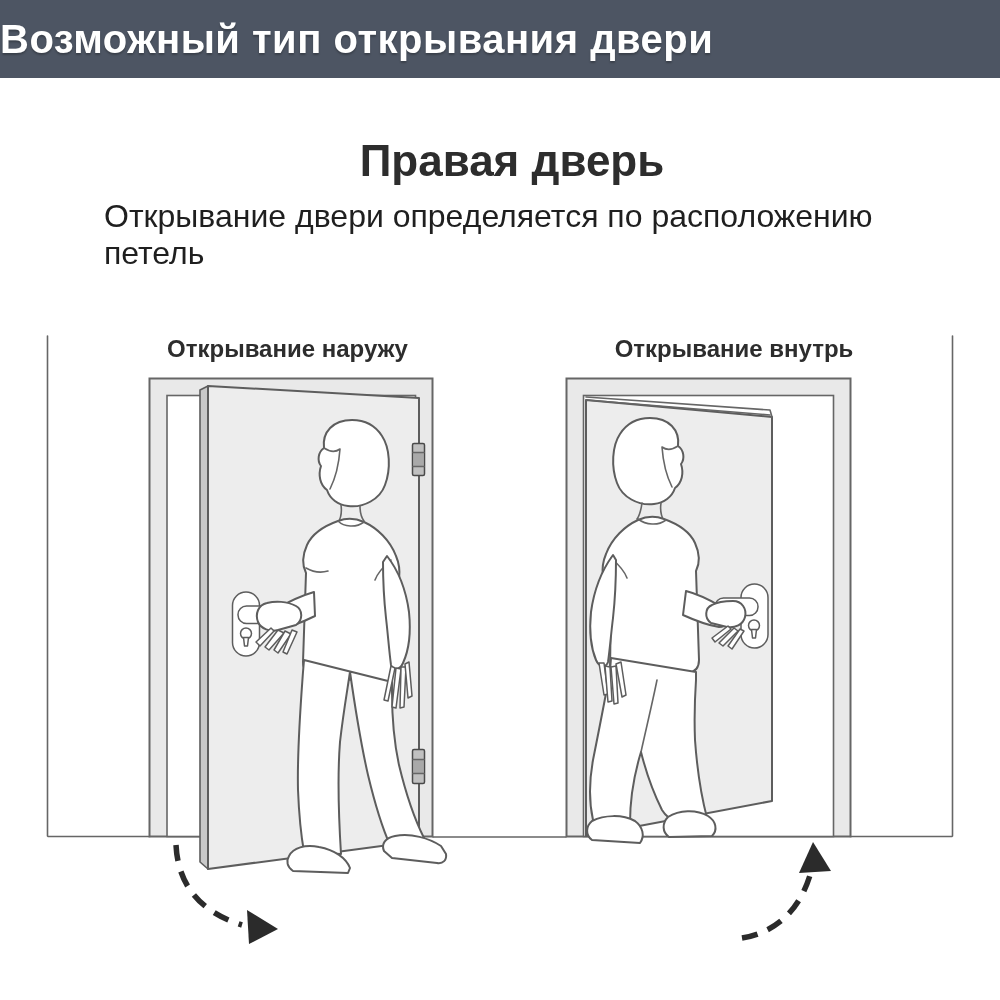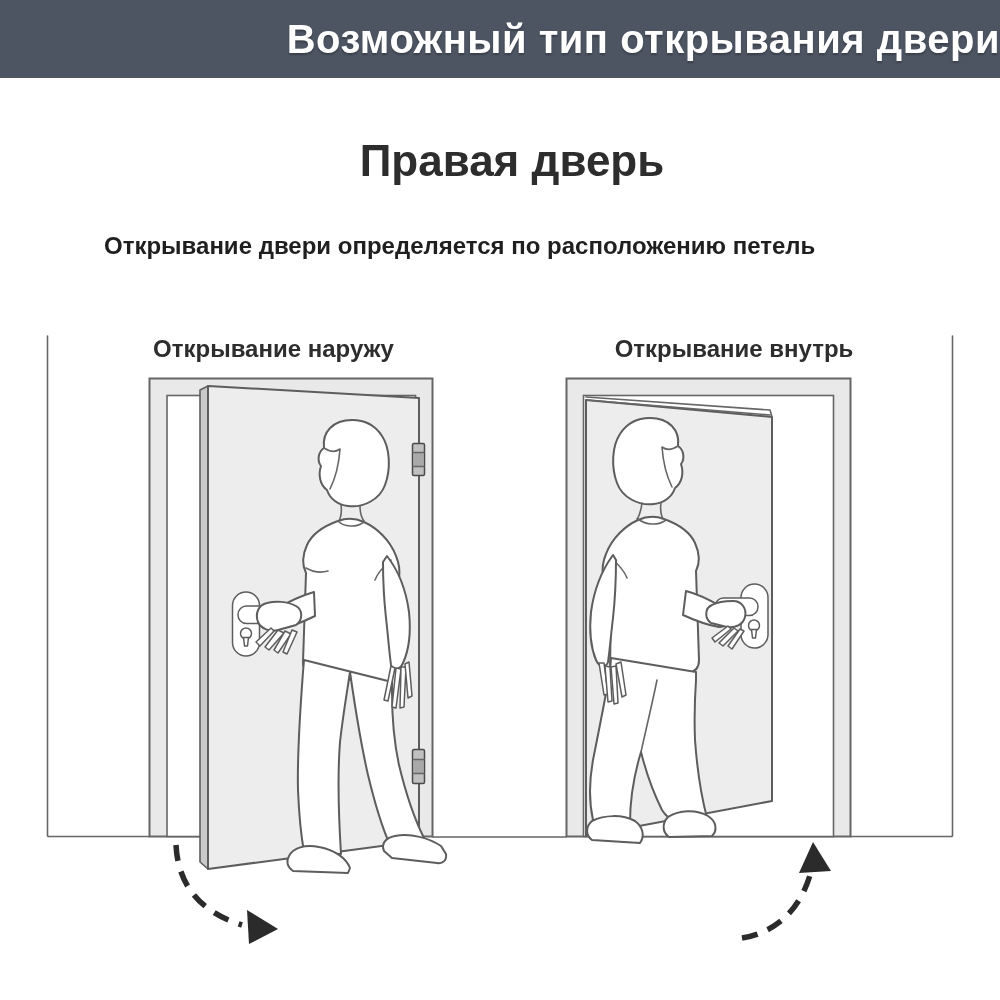--- a/index.html
+++ b/index.html
@@ -3,41 +3,41 @@
 <meta charset="utf-8">
 <style>
   html,body{margin:0;padding:0;background:#fff;}
   body{
     width:1000px;height:1000px;position:relative;overflow:hidden;
     font-family:"Liberation Sans","DejaVu Sans",sans-serif;
   }
   .banner{
     position:absolute;left:0;top:0;width:1000px;height:78px;
     background:var(--banner-bg,#4d5563);
-    display:flex;align-items:center;justify-content:flex-end;
+    display:flex;align-items:center;justify-content:flex-start;
   }
   .banner h1{
     margin:0;color:var(--banner-text,#fff);
     font-size:40px;font-weight:700;letter-spacing:.5px;
     text-shadow:0 2px 2px rgba(0,0,0,.25);
   }
   .page-title{
     position:absolute;left:0;top:124px;width:1000px;
     text-align:center;margin:12px;
     font-size:44px;font-weight:700;color:var(--heading-text,#2d2d2d);
   }
   .desc{
-    position:absolute;left:104px;top:227px;width:840px;
-    font-size:24px;line-height:37px;color:var(--body-text,#1f1f1f);font-weight:bold;
+    position:absolute;left:104px;top:198px;width:840px;
+    font-size:32px;line-height:37px;color:var(--body-text,#1f1f1f);
   }
   .diagram-label{
     position:absolute;top:335px;text-align:center;
     font-size:24px;font-weight:700;color:var(--heading-text,#2d2d2d);
   }
-  .diagram-label.left{left:132px;width:283px;}
+  .diagram-label.left{left:146px;width:283px;}
   .diagram-label.right{left:592px;width:284px;text-align:center;}
   svg.scene{position:absolute;left:0;top:330px;}
 
   
   .ln{fill:none;stroke:var(--line,#666);stroke-width:2;stroke-linecap:round;stroke-linejoin:round;}
   .thin{stroke-width:1.6;}
   .frame{fill:var(--frame-fill,#e9e9e9);stroke:var(--line,#666);stroke-width:2;}
   .opening{fill:#fff;stroke:var(--line,#666);stroke-width:1.6;}
   .leaf{fill:var(--door-fill,#ededed);stroke:#5d5d5d;stroke-width:2;stroke-linejoin:round;}
   .edge{fill:var(--door-edge-fill,#c9c9c9);stroke:#5d5d5d;stroke-width:1.6;stroke-linejoin:round;}

